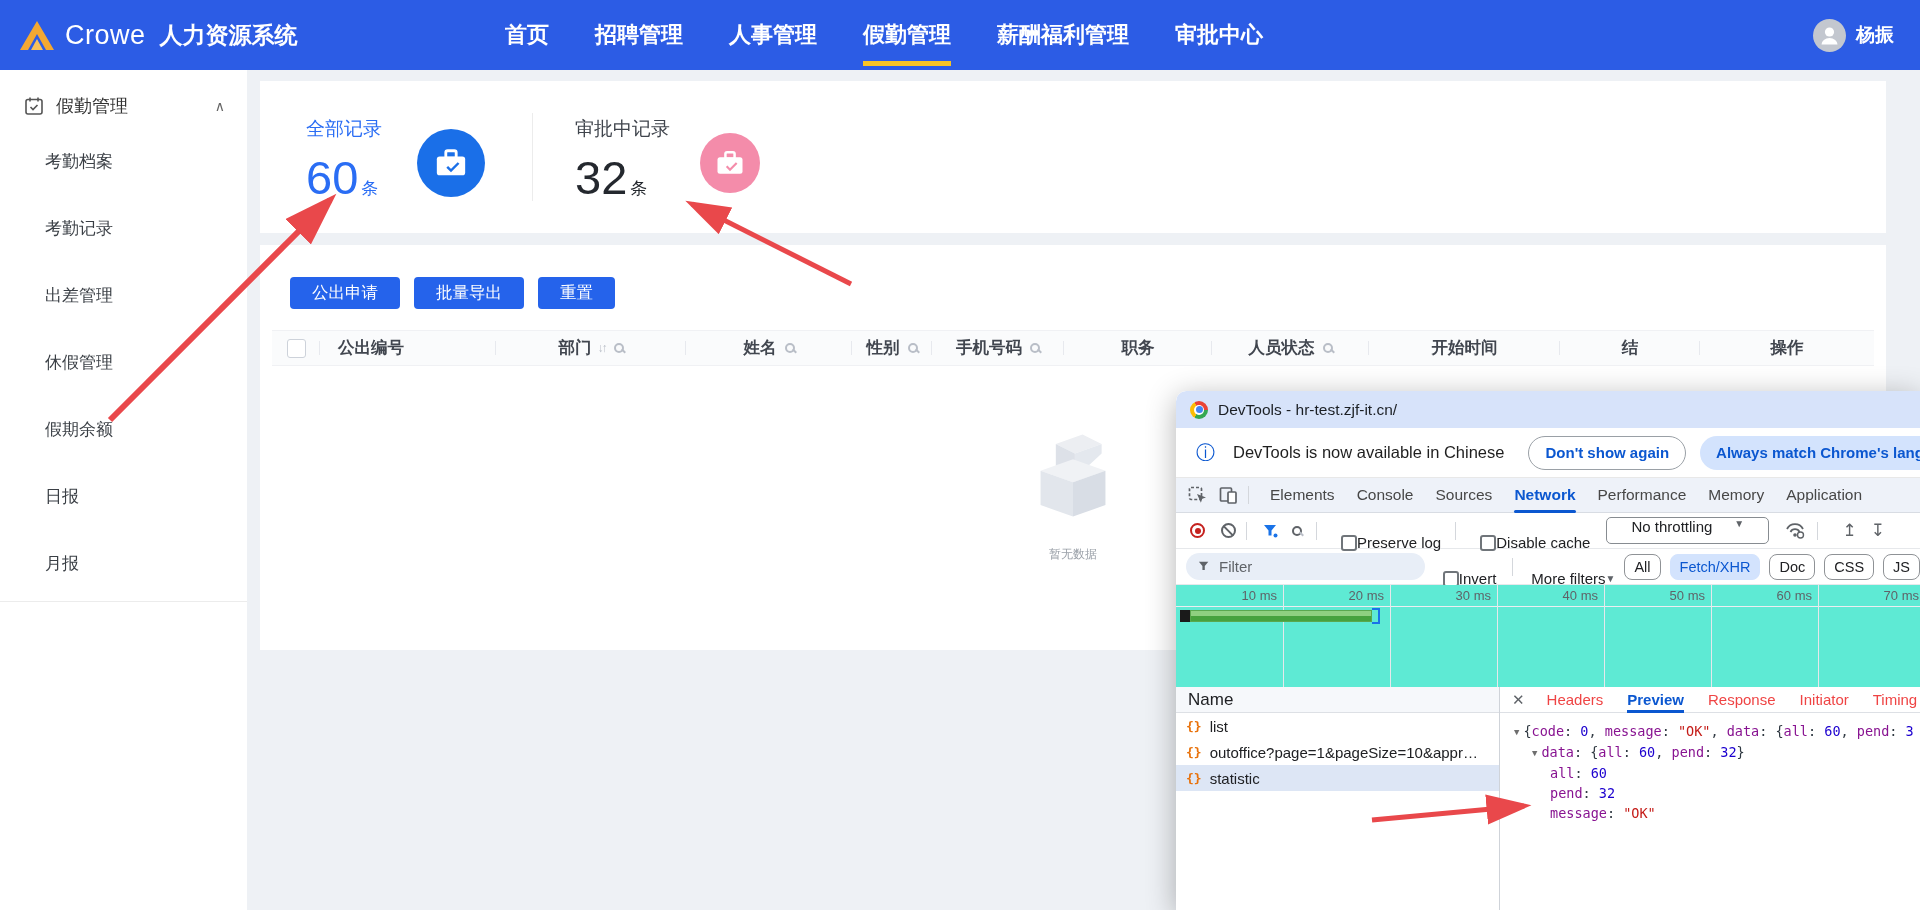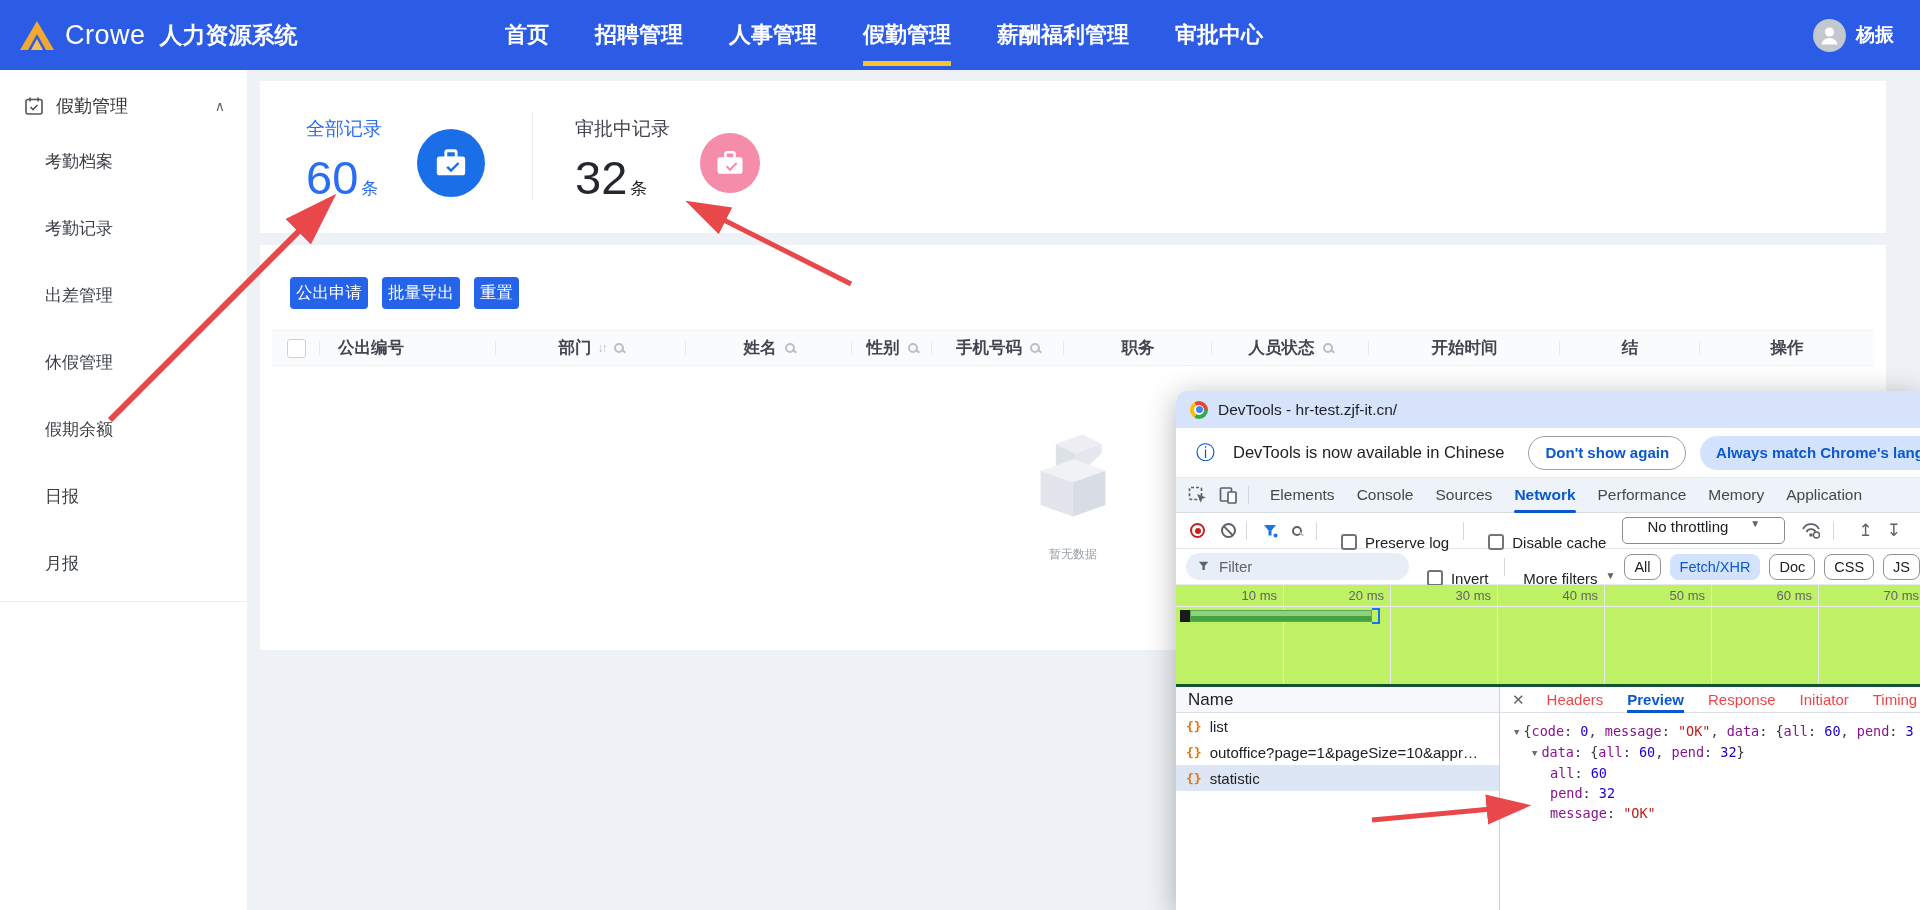--- a/index.html
+++ b/index.html
@@ -45,21 +45,21 @@
   .stat2 { left:315px; } .stat2 .slabel { color:#40454d; } .stat2 .num,.stat2 .unit { color:#24282e; }
   .stat-icon { position:absolute; top:48px; border-radius:50%; display:flex; align-items:center; justify-content:center; }
   .stat-icon.blue { left:157px; width:68px; height:68px; background:#1a6fe8; }
   .stat-icon.pink { left:440px; top:52px; width:60px; height:60px; background:#f48caa; }
   .stat-vline { position:absolute; left:272px; top:32px; height:88px; width:1px; background:#ececec; }
 
   
   .content-panel { position:absolute; left:260px; top:245px; width:1626px; height:405px; background:#fff; }
   .actions { position:absolute; left:30px; top:32px; display:flex; gap:14px; }
   .btn { height:32px; background:#2563eb; color:#fff; border:none; border-radius:4px;
-    font-size:16.5px; padding:0 6px; cursor:pointer; font-family:inherit; }
+    font-size:16.5px; padding:0 22px; cursor:pointer; font-family:inherit; }
   .thead { position:absolute; left:12px; top:85px; width:1602px; height:36px;
     background:#fafbfc; display:flex; border-top:1px solid #f0f1f4; border-bottom:1px solid #f0f1f4; }
   .th { display:flex; align-items:center; justify-content:center; position:relative;
     font-size:16.5px; color:#41464f; font-weight:bold; cursor:pointer; white-space:nowrap; }
   .th.left { justify-content:flex-start; padding-left:18px; }
   .th:not(:last-child)::after { content:""; position:absolute; right:0; top:10px; bottom:10px; width:1px; background:#e7e9ee; }
   .th .sort { font-size:12px; color:#b9bec7; margin-left:6px; letter-spacing:-2px; }
   .mag { width:10px; height:10px; border:2px solid #b9bec7; border-radius:50%; position:relative; display:inline-block; margin-left:8px; }
   .mag::after { content:""; position:absolute; width:5px; height:2px; background:#b9bec7;
     right:-4px; bottom:-1px; transform:rotate(45deg); }
@@ -90,32 +90,32 @@
   .dt-tabs .sep, .dt-row .sep { width:1px; height:18px; background:#d4d7dc; margin:0 10px; }
   .dt-tab { font-size:15.5px; color:#474747; margin:0 11px; height:35px; display:flex; align-items:center;
     position:relative; cursor:pointer; white-space:nowrap; }
   .dt-tab.active { color:#0b57d0; font-weight:bold; }
   .dt-tab.active::after { content:""; position:absolute; left:0; right:0; bottom:0; height:3px; background:#0b57d0; border-radius:2px; }
   .dt-row { height:36px; background:#fff; border-bottom:1px solid #e6e8eb; display:flex; align-items:center; }
   .rec { width:15px; height:15px; border:2px solid #c5221f; border-radius:50%; margin-left:14px; position:relative; cursor:pointer; }
   .rec::after { content:""; position:absolute; left:2.5px; top:2.5px; width:6px; height:6px; border-radius:50%; background:#c5221f; }
   .clear-ic { width:15px; height:15px; border:2px solid #5f6368; border-radius:50%; margin-left:16px; position:relative; cursor:pointer; }
   .clear-ic::after { content:""; position:absolute; left:-1px; top:5px; width:13px; height:2px; background:#5f6368; transform:rotate(45deg); }
-  .dt-check { display:flex; align-items:flex-start; gap:8px; font-size:15px; color:#202124; margin-left:14px; cursor:pointer; white-space:nowrap;margin-top:24px; }
+  .dt-check { display:flex; align-items:center; font-size:15px; color:#202124; margin-left:14px; cursor:pointer; white-space:nowrap;margin-top:24px; }
   .dt-cb { width:16px; height:16px; border:2px solid #70757a; border-radius:3px; background:#fff; }
   .throttle { height:27px; border:1px solid #878c91; border-radius:5px; display:flex; 
     font-size:15px; padding:0 24px; margin-left:16px; gap:22px; cursor:pointer; white-space:nowrap; }
   .throttle .car { font-size:10px; color:#5f6368; }
   .updn { font-size:17px; color:#5f6368; margin-left:14px; cursor:pointer; }
   .filter-pill { width:252px; height:27px; background:#e8eef7; border-radius:14px; margin-left:10px;
     display:flex; align-items:center; padding:0 12px; gap:9px; color:#5f6368; font-size:15px; }
   .chip { height:26px; border:1px solid #8f9296; border-radius:8px; display:flex; align-items:center;
     padding:0 9px; font-size:14.5px; color:#202124; margin-left:9px; cursor:pointer; white-space:nowrap; }
   .chip.on { background:#d3e3fd; border-color:#d3e3fd; color:#0b57d0; }
-  .dt-timeline { position:relative; height:103px; background:#bef264; border-bottom:4px solid #14532d; overflow:hidden; }
+  .dt-timeline { position:relative; height:103px; background:#5eead4; border-bottom:1px solid #14532d; overflow:hidden; }
   .tick-label { position:absolute; top:3px; width:60px; text-align:right; font-size:13px; color:#5f6368; }
   .gridline { position:absolute; top:0; bottom:0; width:1px; background:#e6e8eb; }
   .ruler-line { position:absolute; left:0; right:0; top:21px; height:1px; background:#eceef1; }
   .wf-black { position:absolute; left:4px; top:25px; width:10px; height:12px; background:#1a1a1a; }
   .wf-green { position:absolute; left:14px; top:25px; width:182px; height:12px; background:#8ed080; border:1px solid #5aa84f; }
   .wf-green::after { content:""; position:absolute; left:0; right:0; bottom:0; height:5px; background:#46a23e; }
   .wf-cap { position:absolute; left:196px; top:23px; width:8px; height:16px; border:2px solid #1a73e8; border-left:none; }
   .dt-split { position:absolute; left:0; right:0; top:296px; bottom:0; display:flex; }
   .dt-left { width:324px; border-right:1px solid #cfd3d9; display:flex; flex-direction:column; }
   .name-head { height:26px; border-bottom:1px solid #dde0e5; background:#f6f8fb; font-size:17px; color:#202124;

